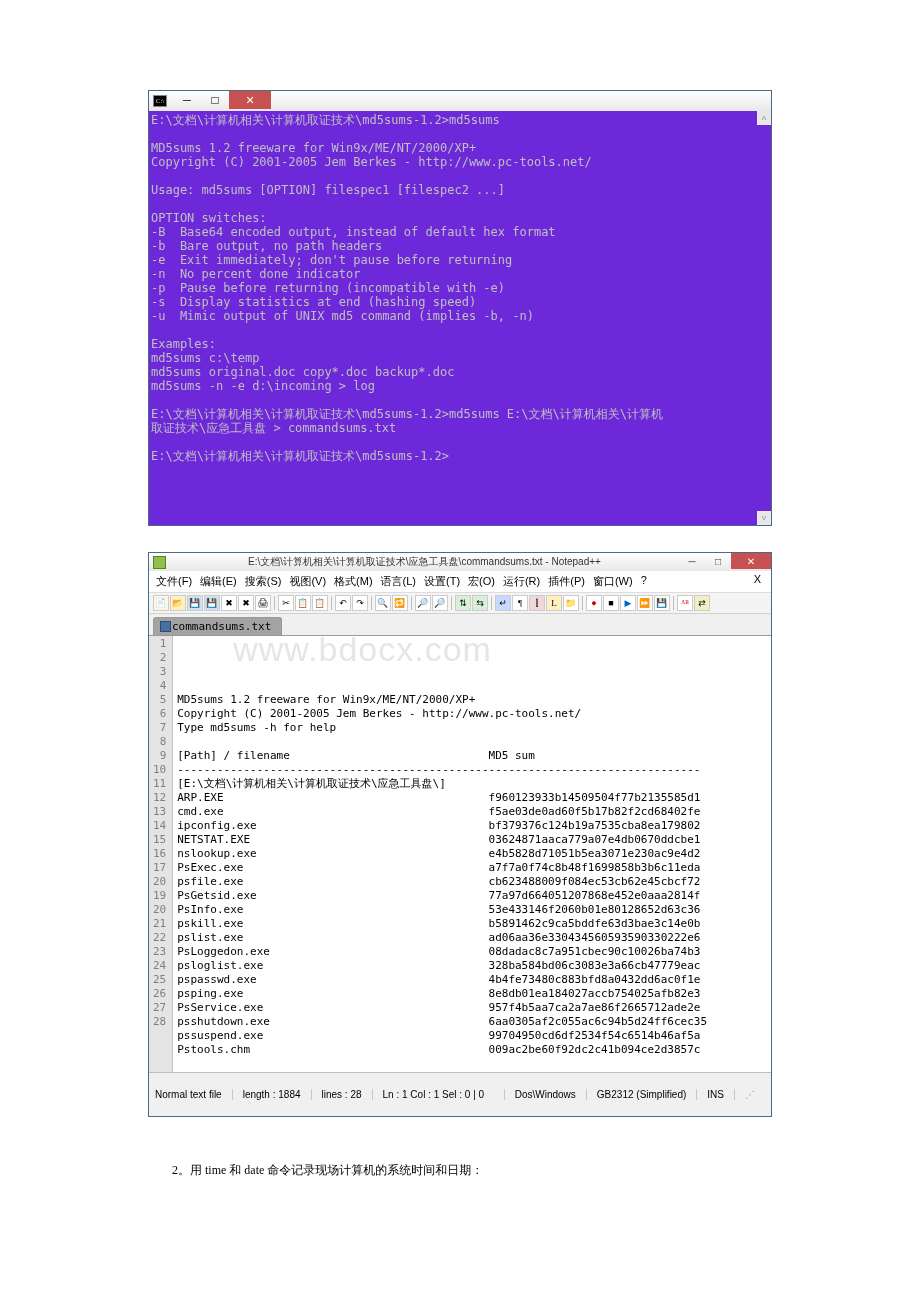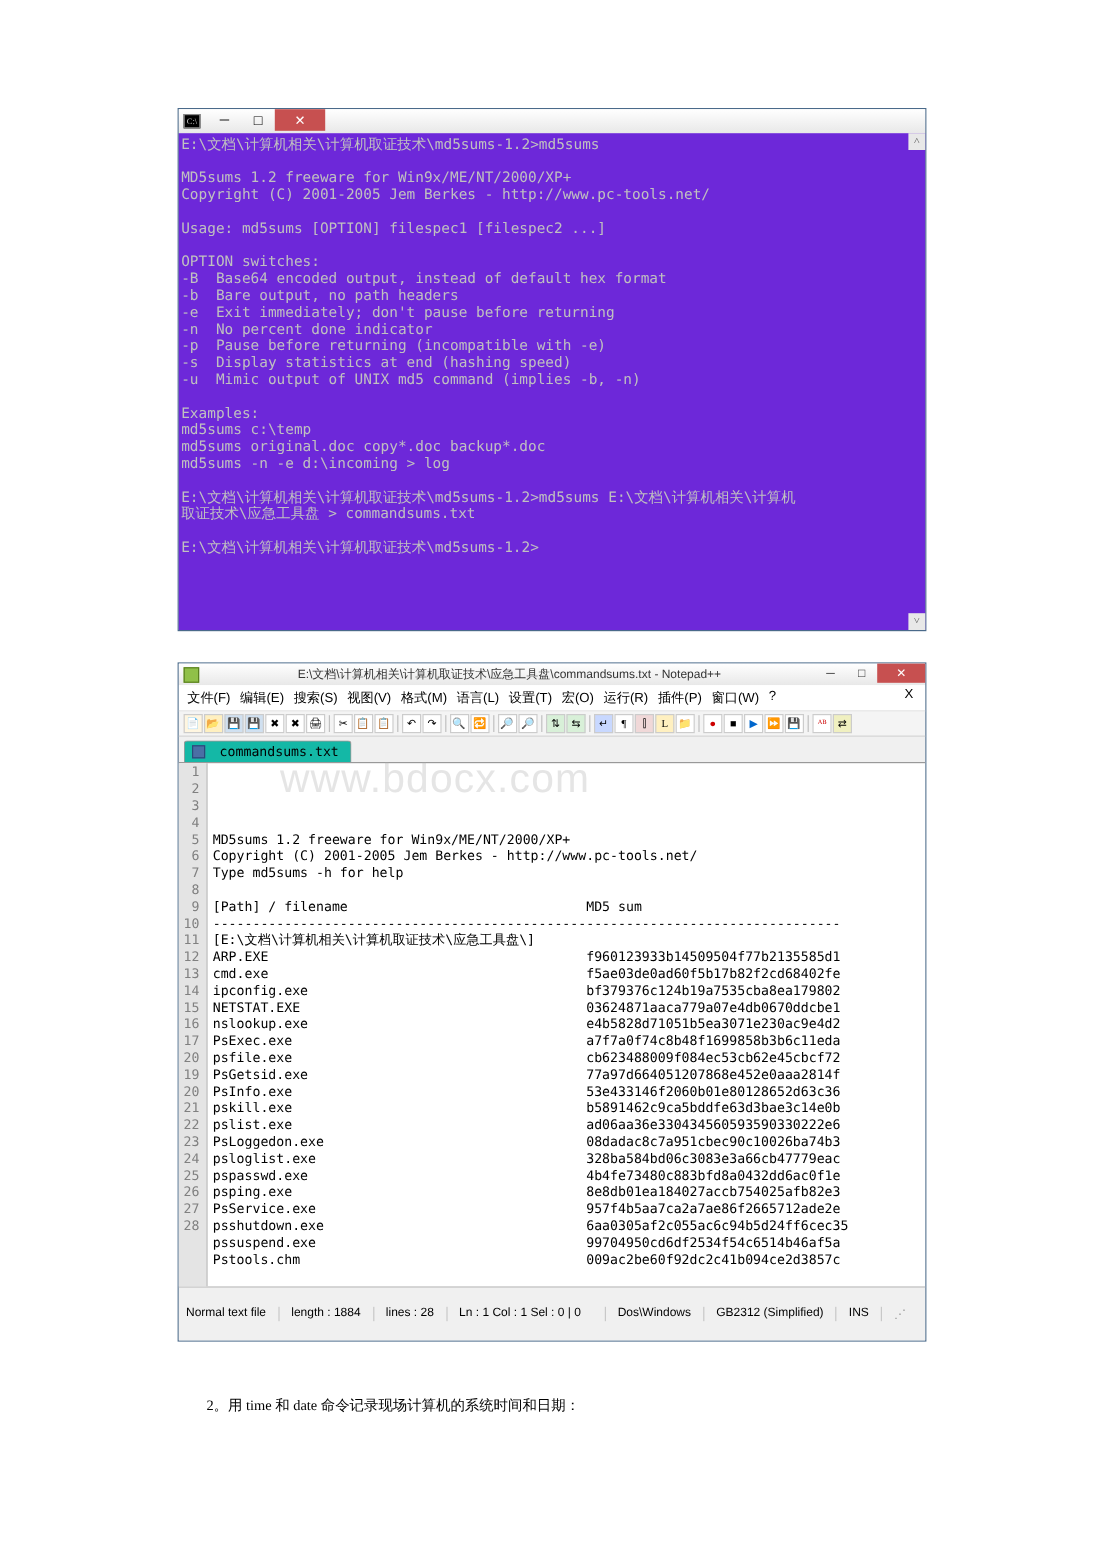--- a/index.html
+++ b/index.html
@@ -28,21 +28,21 @@
 .npp-buttons { display: flex; height: 18px; }
 .npp-btn { width: 26px; height: 16px; display: flex; align-items: center; justify-content: center; font-size: 10px; color: #333; }
 .npp-btn.close { background: #c75050; color: #fff; width: 40px; }
 .npp-menubar { background: #fff; font-family: "SimSun", sans-serif; font-size: 11px; padding: 2px 4px; border-bottom: 1px solid #ddd; display: flex; align-items: flex-start; }
 .npp-menu-item { margin-right: 2px; padding: 1px 3px; cursor: default; }
 .npp-menu-x { margin-left: auto; padding: 0 6px; font-family: Arial; }
 .npp-toolbar { background: #f4f4f4; padding: 2px 4px; border-bottom: 1px solid #d0d0d0; display: flex; align-items: center; gap: 1px; }
 .tb-ico { width: 16px; height: 16px; border: 1px solid #ccc; background: #fff; display: inline-flex; align-items: center; justify-content: center; font-size: 9px; }
 .tb-sep { width: 1px; height: 14px; background: #c0c0c0; margin: 0 2px; }
 .npp-tabbar { background: #f0f0f0; padding: 3px 4px 0 4px; display: flex; }
-.npp-tab { background: #14b8a6; border: 1px solid #999; border-bottom: none; padding: 2px 10px 2px 6px; font-family: "SimSun", monospace; font-size: 11px; display: flex; align-items: center; gap: 12px; border-radius: 3px 3px 0 0; }
+.npp-tab { background: #a3a3a3; border: 1px solid #999; border-bottom: none; padding: 2px 10px 2px 6px; font-family: "SimSun", monospace; font-size: 11px; display: flex; align-items: center; gap: 1px; border-radius: 3px 3px 0 0; }
 .tab-disk { width: 11px; height: 11px; background: #4a6fa5; border: 1px solid #2a4a7a; }
 .npp-editor { background: #fff; display: flex; font-family: "NSimSun", Consolas, monospace; font-size: 11px; line-height: 14px; border-top: 1px solid #999; }
 .gutter { background: #e4e4e4; color: #808080; text-align: right; padding: 1px 6px 1px 4px; border-right: 1px solid #c0c0c0; user-select: none; }
 .gutter div { height: 14px; }
 .code { flex: 1; padding: 1px 4px; white-space: pre; color: #000; position: relative; }
 .code div { height: 14px; }
 .watermark { position: absolute; top: 6px; left: 60px; font-family: Arial, sans-serif; font-size: 34px; font-weight: normal; color: rgba(180,180,180,0.35); letter-spacing: 1px; pointer-events: none; }
 .npp-status { background: #f0f0f0; border-top: 1px solid #c0c0c0; font-family: "Microsoft YaHei", Arial, sans-serif; font-size: 10px; padding: 16px 6px; display: flex; }
 .npp-status span { border-right: 1px solid #c8c8c8; padding: 0 10px; }
 .npp-status span:first-child { padding-left: 0; }

